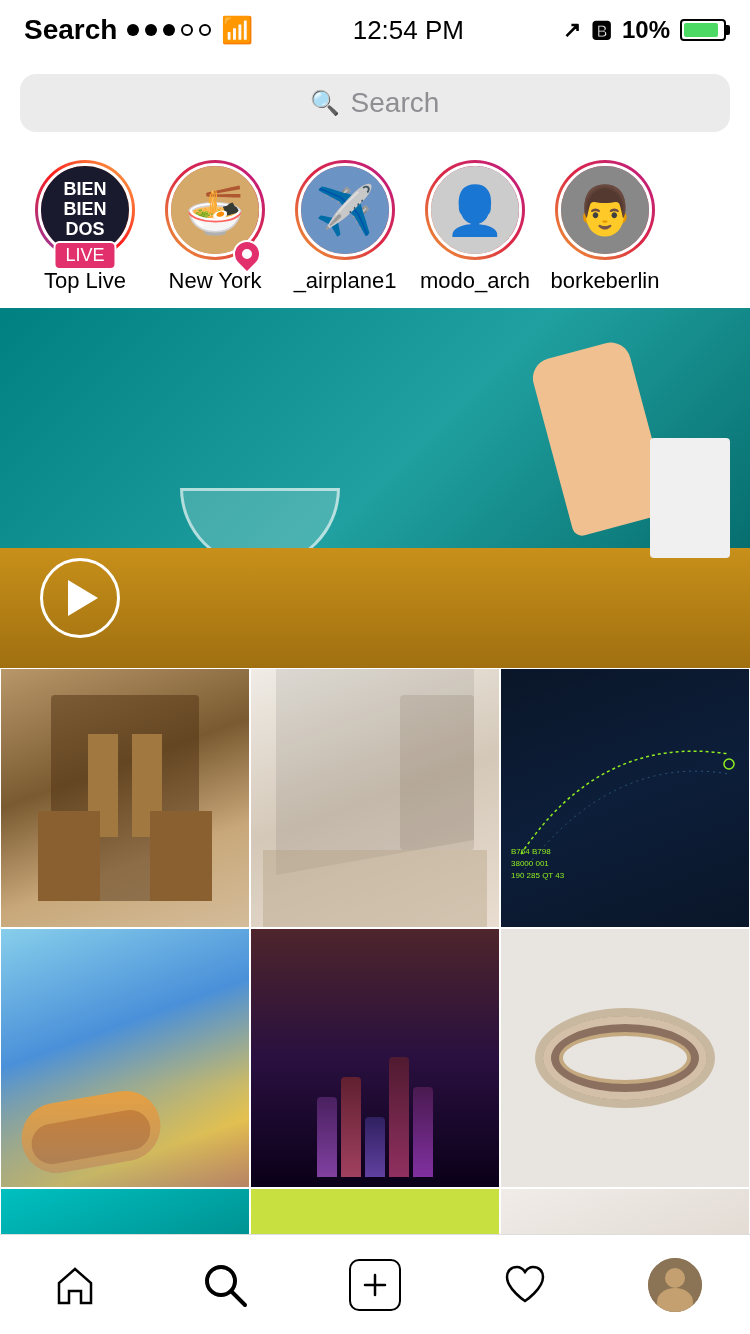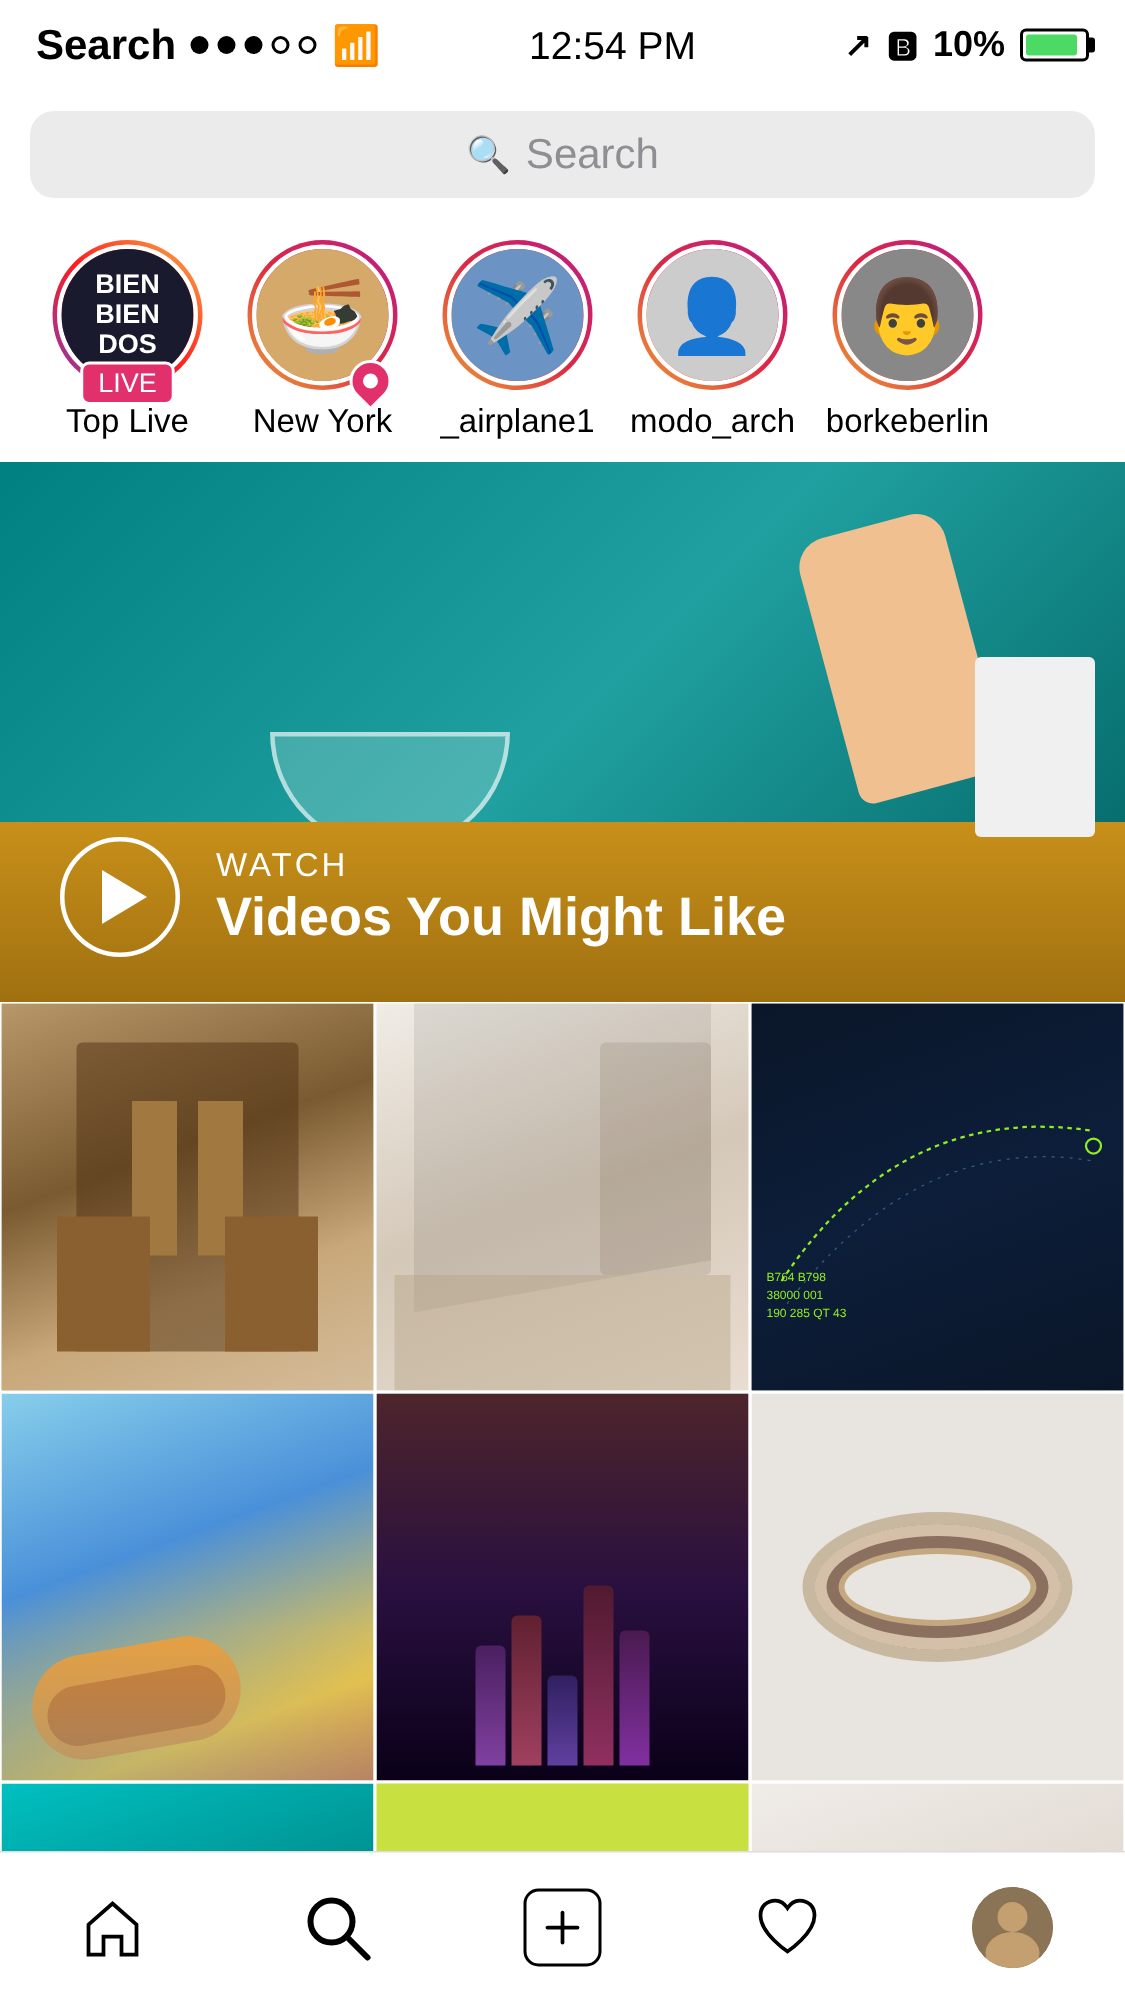--- a/index.html
+++ b/index.html
@@ -426,24 +426,20 @@
   <div class="teal-bg">
     <div class="cooking-hand"></div>
     <div class="glass-bowl"></div>
     <div class="wood-table"></div>
     <div class="towel"></div>
   </div>
   <div class="watch-overlay">
     <div class="play-btn">
       <div class="play-triangle"></div>
     </div>
-    <div class="watch-text">
-      <div class="watch-label">WATCH</div>
-      <div class="watch-title">Videos You Might Like</div>
-    </div>
   </div>
 </div>
 
 <div class="grid-row">
   <div class="grid-cell img-building1">
     <div style="width:100%;height:100%;background:linear-gradient(160deg,#b8986a 0%,#7a5a30 40%,#c8a87a 70%,#d4bc9a 100%);position:relative;">
       <div style="position:absolute;left:20%;top:10%;width:60%;height:80%;background:rgba(80,50,20,0.5);border-radius:4px 4px 0 0;"></div>
       <div style="position:absolute;left:35%;top:25%;width:12%;height:40%;background:#a07840;"></div>
       <div style="position:absolute;left:53%;top:25%;width:12%;height:40%;background:#a07840;"></div>
       <div style="position:absolute;left:15%;top:55%;width:25%;height:35%;background:#8b6030;"></div>

